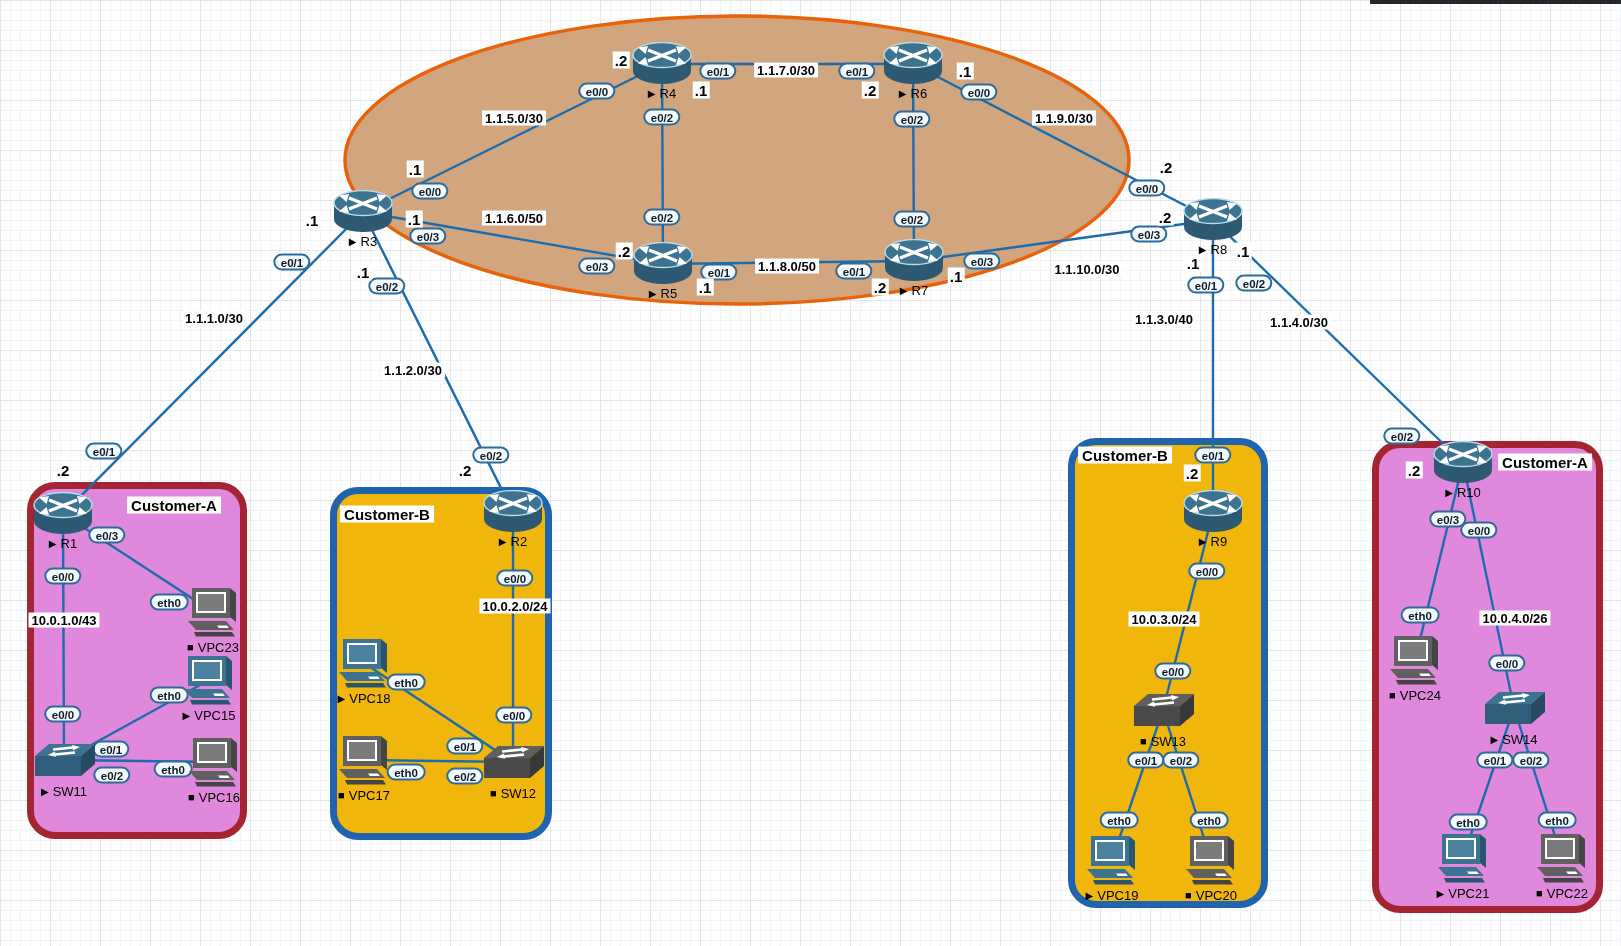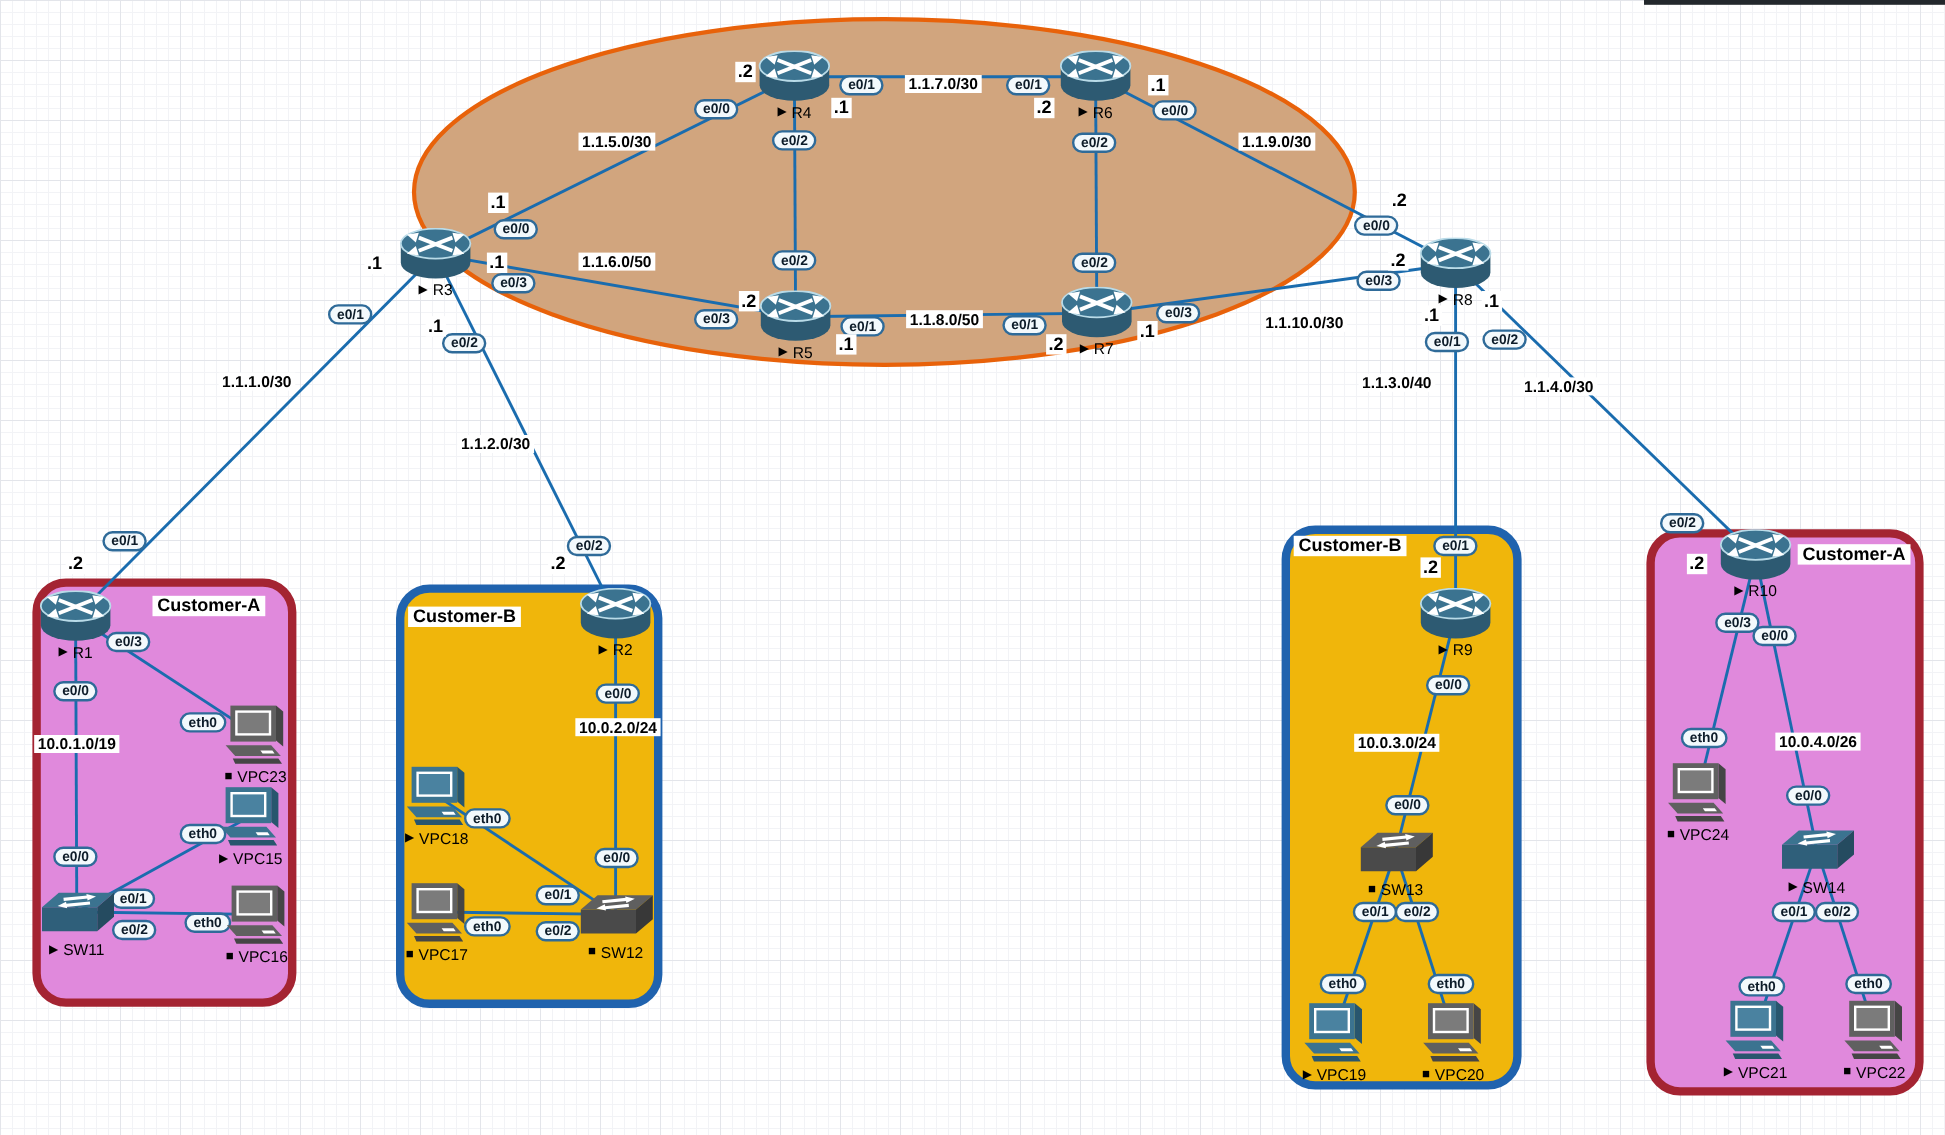--- a/index.html
+++ b/index.html
@@ -138,21 +138,21 @@
       <div class="netlabel" style="left: 514px; top: 118px;">1.1.5.0/30</div>
       <div class="netlabel" style="left: 786px; top: 70px;">1.1.7.0/30</div>
       <div class="netlabel" style="left: 1064px; top: 118px;">1.1.9.0/30</div>
       <div class="netlabel" style="left: 514px; top: 218px;">1.1.6.0/50</div>
       <div class="netlabel" style="left: 787px; top: 266px;">1.1.8.0/50</div>
       <div class="netlabel" style="left: 1087px; top: 269px;">1.1.10.0/30</div>
       <div class="netlabel" style="left: 214px; top: 318px;">1.1.1.0/30</div>
       <div class="netlabel" style="left: 413px; top: 370px;">1.1.2.0/30</div>
       <div class="netlabel" style="left: 1164px; top: 319px;">1.1.3.0/40</div>
       <div class="netlabel" style="left: 1299px; top: 322px;">1.1.4.0/30</div>
-      <div class="netlabel" style="left: 64px; top: 620px;">10.0.1.0/19</div>
+      <div class="netlabel" style="left: 64px; top: 620px;">10.0.1.0/43</div>
       <div class="netlabel" style="left: 515px; top: 606px;">10.0.2.0/24</div>
       <div class="netlabel" style="left: 1164px; top: 619px;">10.0.3.0/24</div>
       <div class="netlabel" style="left: 1515px; top: 618px;">10.0.4.0/26</div>
       <div class="octet" style="left: 415px; top: 169px;">.1</div>
       <div class="octet" style="left: 621px; top: 60px;">.2</div>
       <div class="octet" style="left: 701px; top: 90px;">.1</div>
       <div class="octet" style="left: 870px; top: 90px;">.2</div>
       <div class="octet" style="left: 965px; top: 71px;">.1</div>
       <div class="octet" style="left: 1166px; top: 167px;">.2</div>
       <div class="octet" style="left: 414px; top: 219px;">.1</div>

